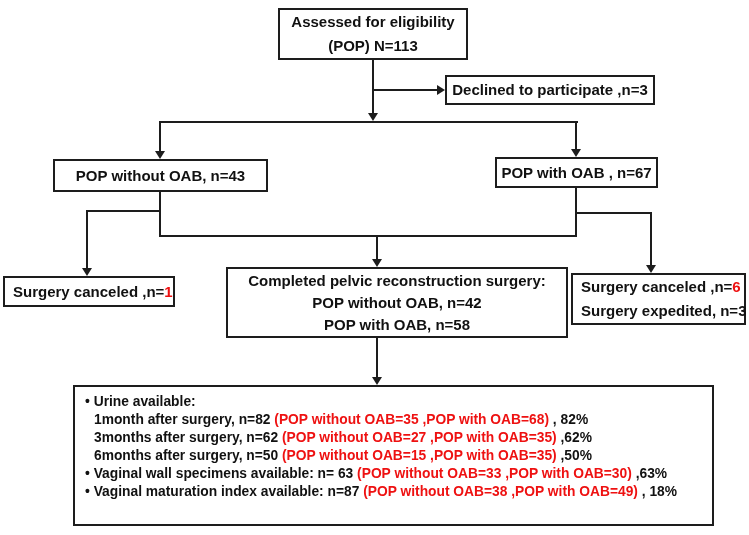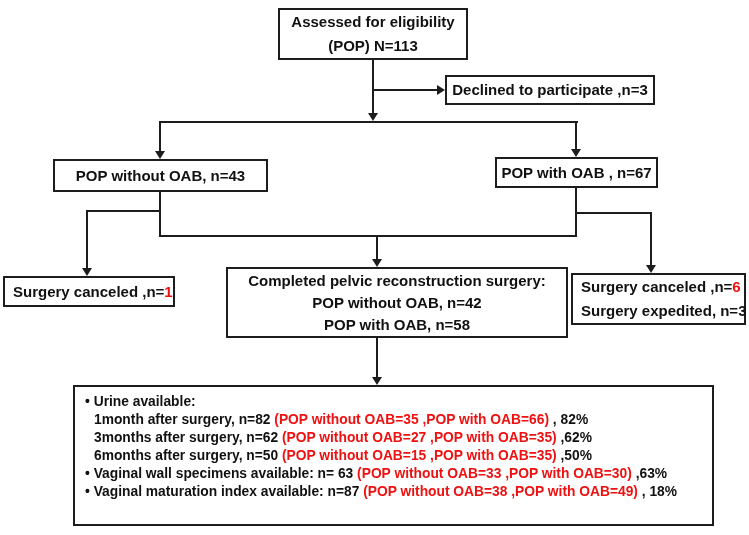--- a/index.html
+++ b/index.html
@@ -88,21 +88,21 @@
       <div class="line"><span>Completed pelvic reconstruction surgery:</span></div>
       <div class="line"><span>POP without OAB, n=42</span></div>
       <div class="line"><span>POP with OAB, n=58</span></div>
     </div>
   <div class="box leftpad box-surgery-right">
       <div class="line"><span>Surgery canceled ,n=</span><span class="red">6</span></div>
       <div class="line"><span>Surgery expedited, n=3</span></div>
     </div>
   <div class="box box-outcomes">
       <div class="line"><span>• Urine available:</span></div>
-      <div class="line indent"><span>1month after surgery, n=82 </span><span class="red">(POP without OAB=35 ,POP with OAB=66)</span><span> , 82%</span></div>
+      <div class="line indent"><span>1month after surgery, n=82 </span><span class="red">(POP without OAB=35 ,POP with OAB=68)</span><span> , 82%</span></div>
       <div class="line indent"><span>3months after surgery, n=62 </span><span class="red">(POP without OAB=27 ,POP with OAB=35)</span><span> ,62%</span></div>
       <div class="line indent"><span>6months after surgery, n=50 </span><span class="red">(POP without OAB=15 ,POP with OAB=35)</span><span> ,50%</span></div>
       <div class="line"><span>• Vaginal wall specimens available: n= 63 </span><span class="red">(POP without OAB=33 ,POP with OAB=30)</span><span> ,63%</span></div>
       <div class="line"><span>• Vaginal maturation index available: n=87 </span><span class="red">(POP without OAB=38 ,POP with OAB=49)</span><span> , 18%</span></div>
     </div>
 
   <div class="vline" style="left:372px; top:60px;  height:57px;"></div>
   <div class="hline" style="left:373px; top:89px;  width:64px;"></div>
   <div class="arrow-right" style="left:437px; top:85px;"></div>
   <div class="arrow-down" style="left:368px; top:113px;"></div>

